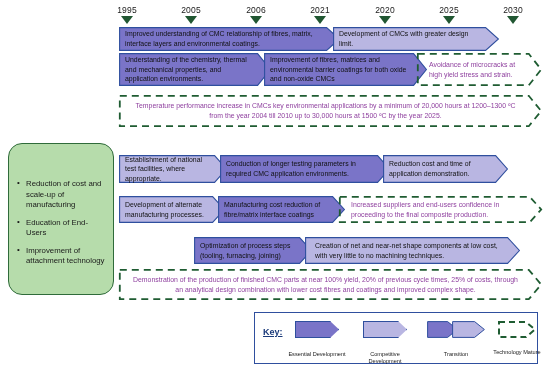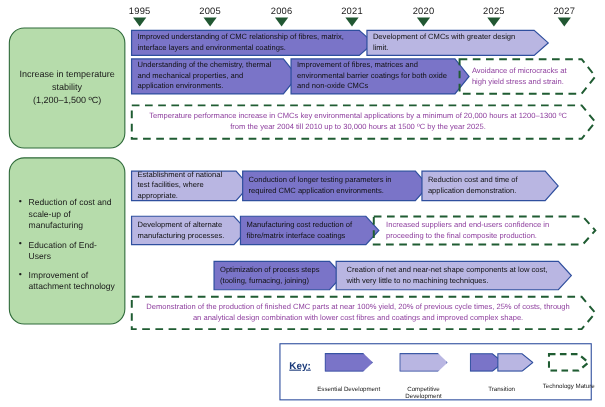--- a/index.html
+++ b/index.html
@@ -121,31 +121,24 @@
 
     <div class="year-label" style="left:300px">2021</div>
     <div class="year-tick" style="left:314px"></div>
 
     <div class="year-label" style="left:365px">2020</div>
     <div class="year-tick" style="left:379px"></div>
 
     <div class="year-label" style="left:429px">2025</div>
     <div class="year-tick" style="left:443px"></div>
 
-    <div class="year-label" style="left:493px">2027</div>
+    <div class="year-label" style="left:493px">2030</div>
     <div class="year-tick" style="left:507px"></div>
   </div>
 
-  <div class="greenbox top">
-    <div class="gb-center">
-      <span>Increase in temperature</span>
-      <span>stability</span>
-      <span>(1,200–1,500 ºC)</span>
-    </div>
-  </div>
 
   <div class="greenbox bottom">
     <div class="bullets">
       <div class="bullet">Reduction of cost and scale-up of manufacturing</div>
       <div class="bullet">Education of End-Users</div>
       <div class="bullet">Improvement of attachment technology</div>
     </div>
   </div>
 
   <div class="chev-wrap" style="left:119px;top:27px;width:221px;height:24px;">

